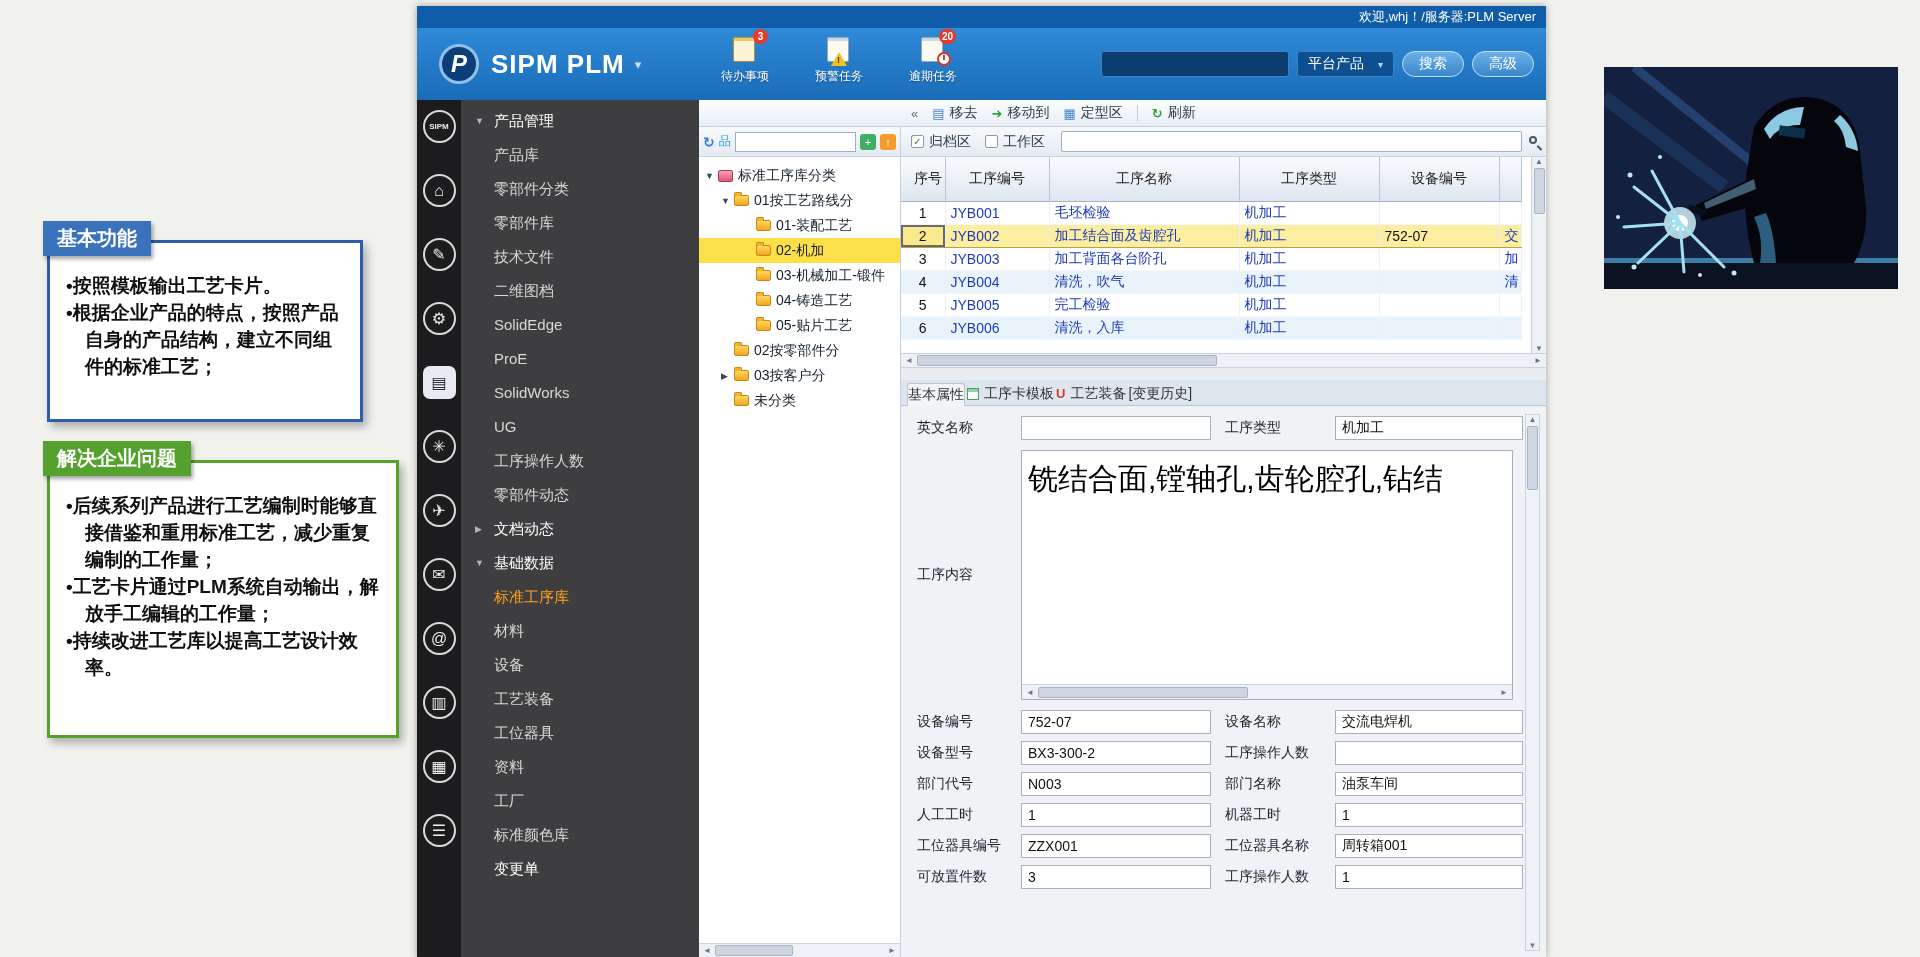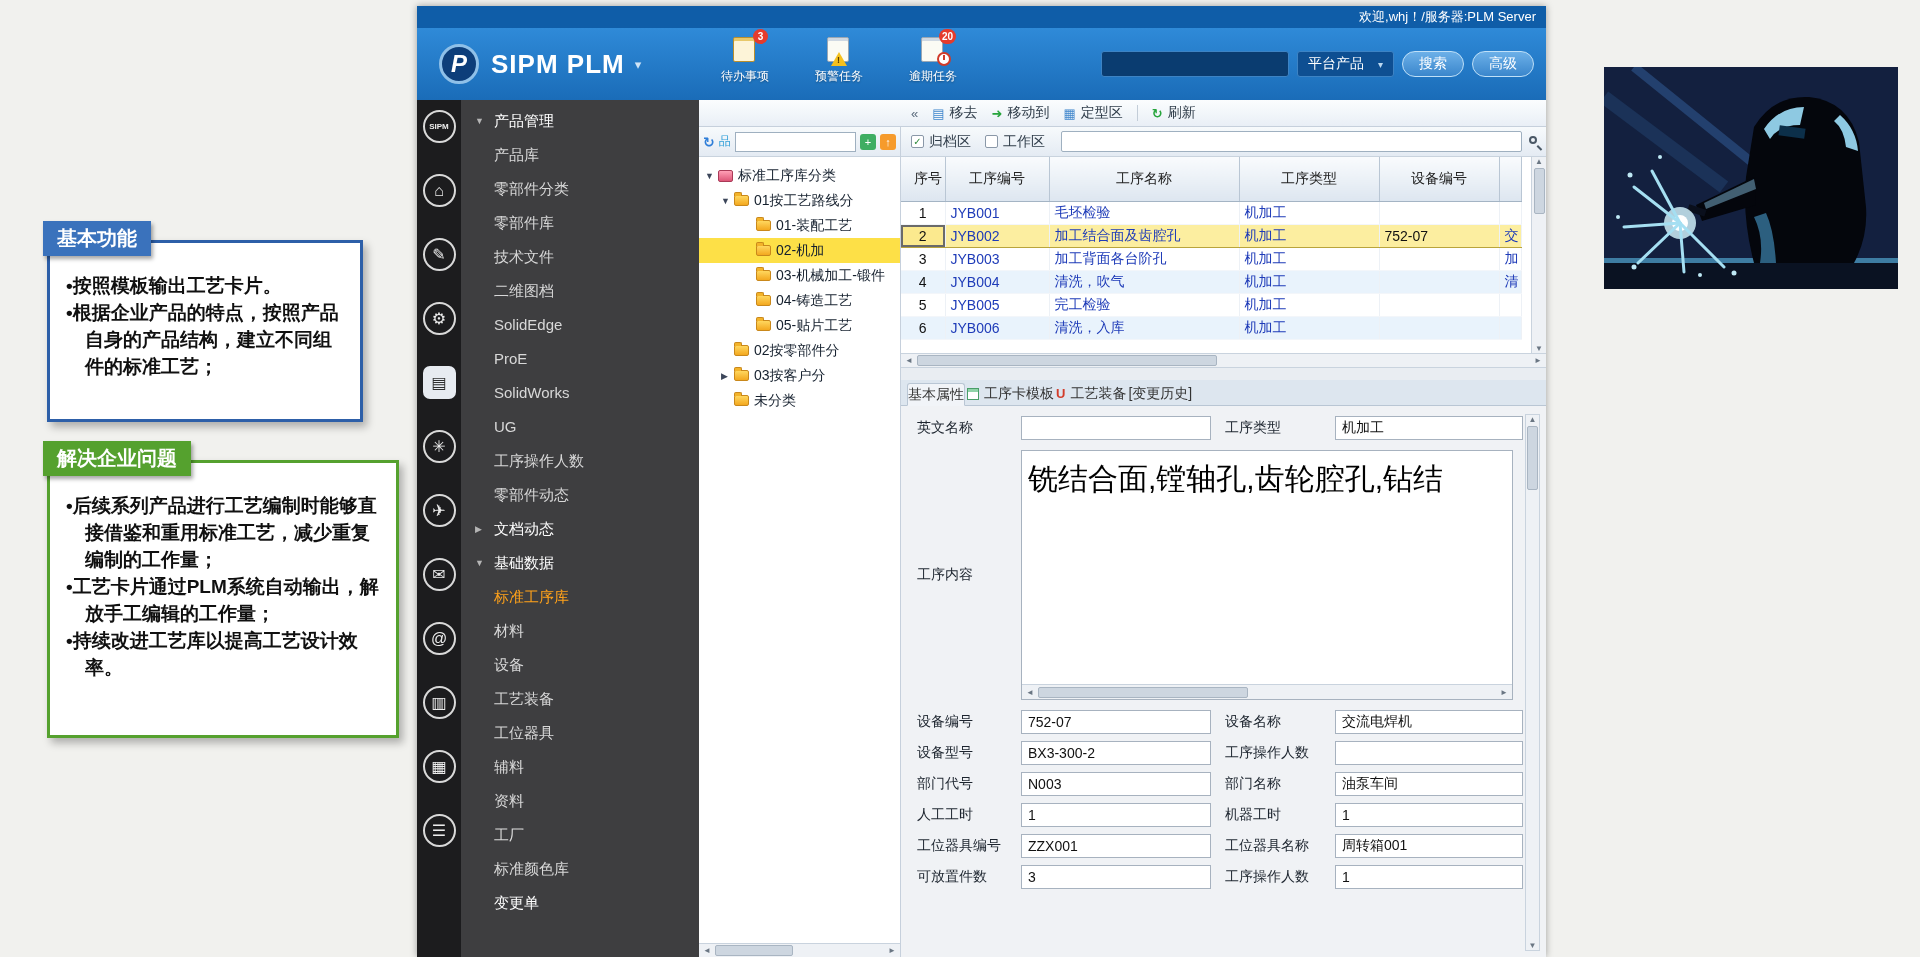--- a/index.html
+++ b/index.html
@@ -264,21 +264,20 @@
         </div>
         <div class="nav-group">
           <span class="nav-arrow">▼</span>
           <span class="nav-label">基础数据</span>
         </div>
         <div class="nav-item active"><span class="nav-label">标准工序库</span></div>
         <div class="nav-item"><span class="nav-label">材料</span></div>
         <div class="nav-item"><span class="nav-label">设备</span></div>
         <div class="nav-item"><span class="nav-label">工艺装备</span></div>
         <div class="nav-item"><span class="nav-label">工位器具</span></div>
-        <div class="nav-item"><span class="nav-label">辅料</span></div>
         <div class="nav-item"><span class="nav-label">资料</span></div>
         <div class="nav-item"><span class="nav-label">工厂</span></div>
         <div class="nav-item"><span class="nav-label">标准颜色库</span></div>
         <div class="nav-group">
           <span class="nav-arrow"></span>
           <span class="nav-label">变更单</span>
         </div>
       </div>
     <div class="rightcol">
       <div class="top-toolbar">

